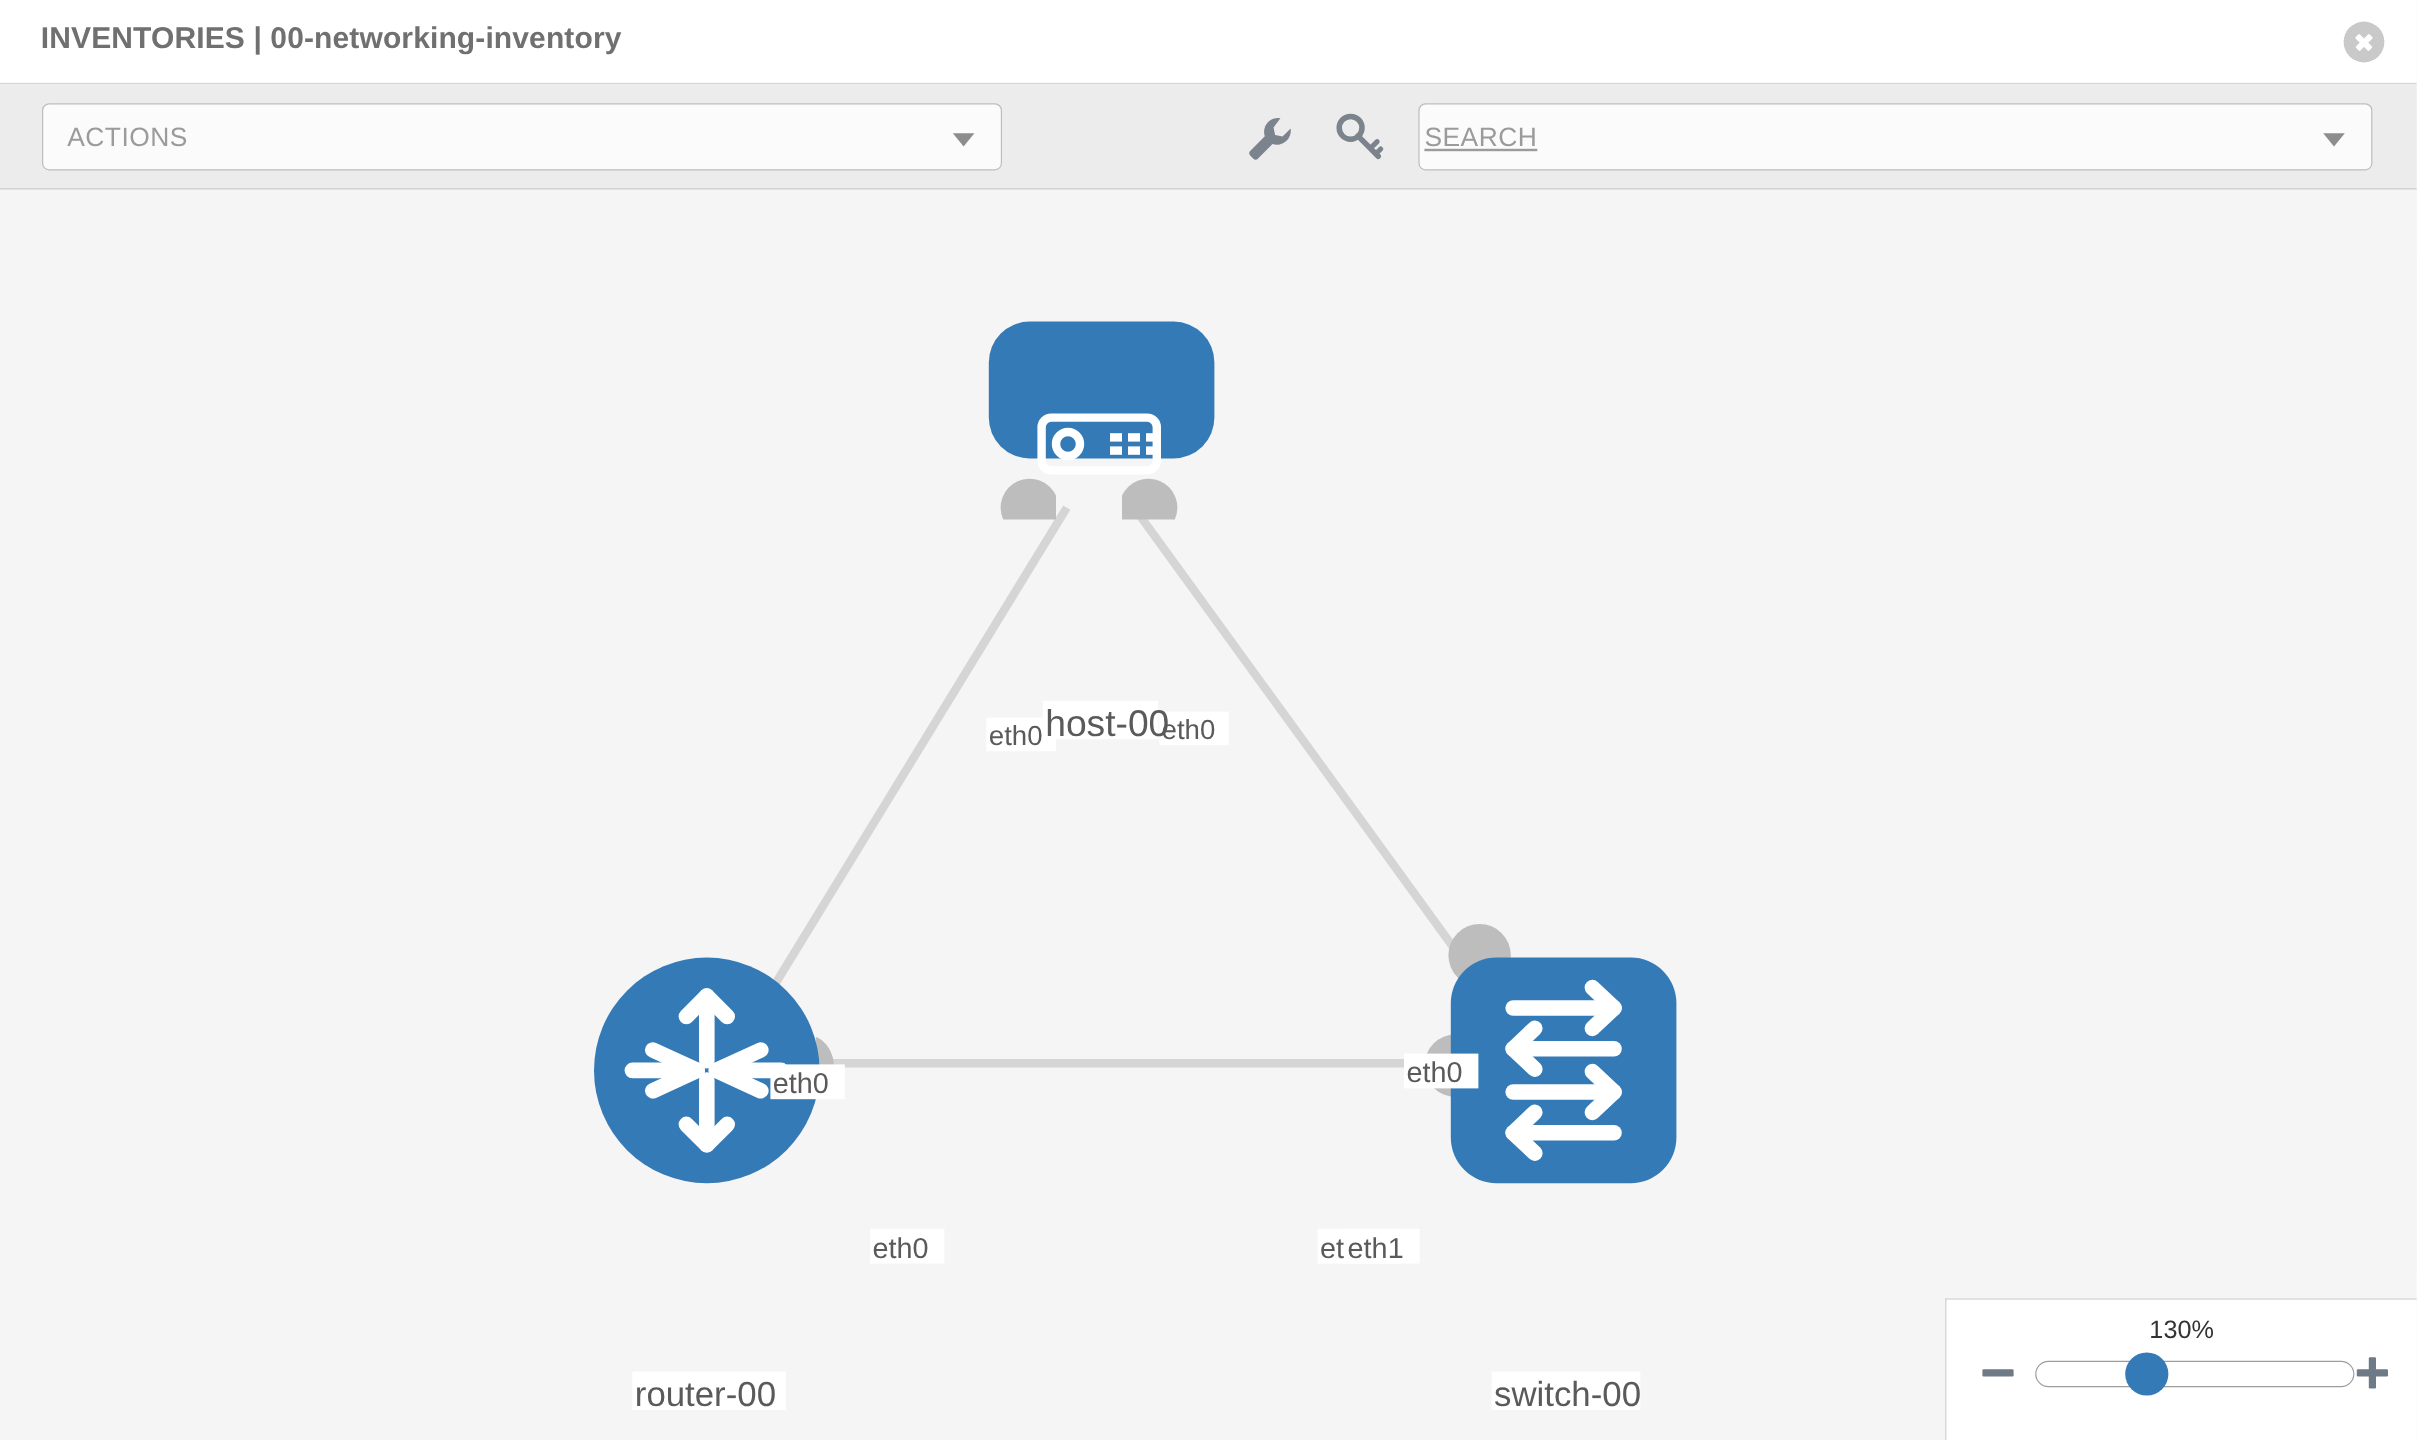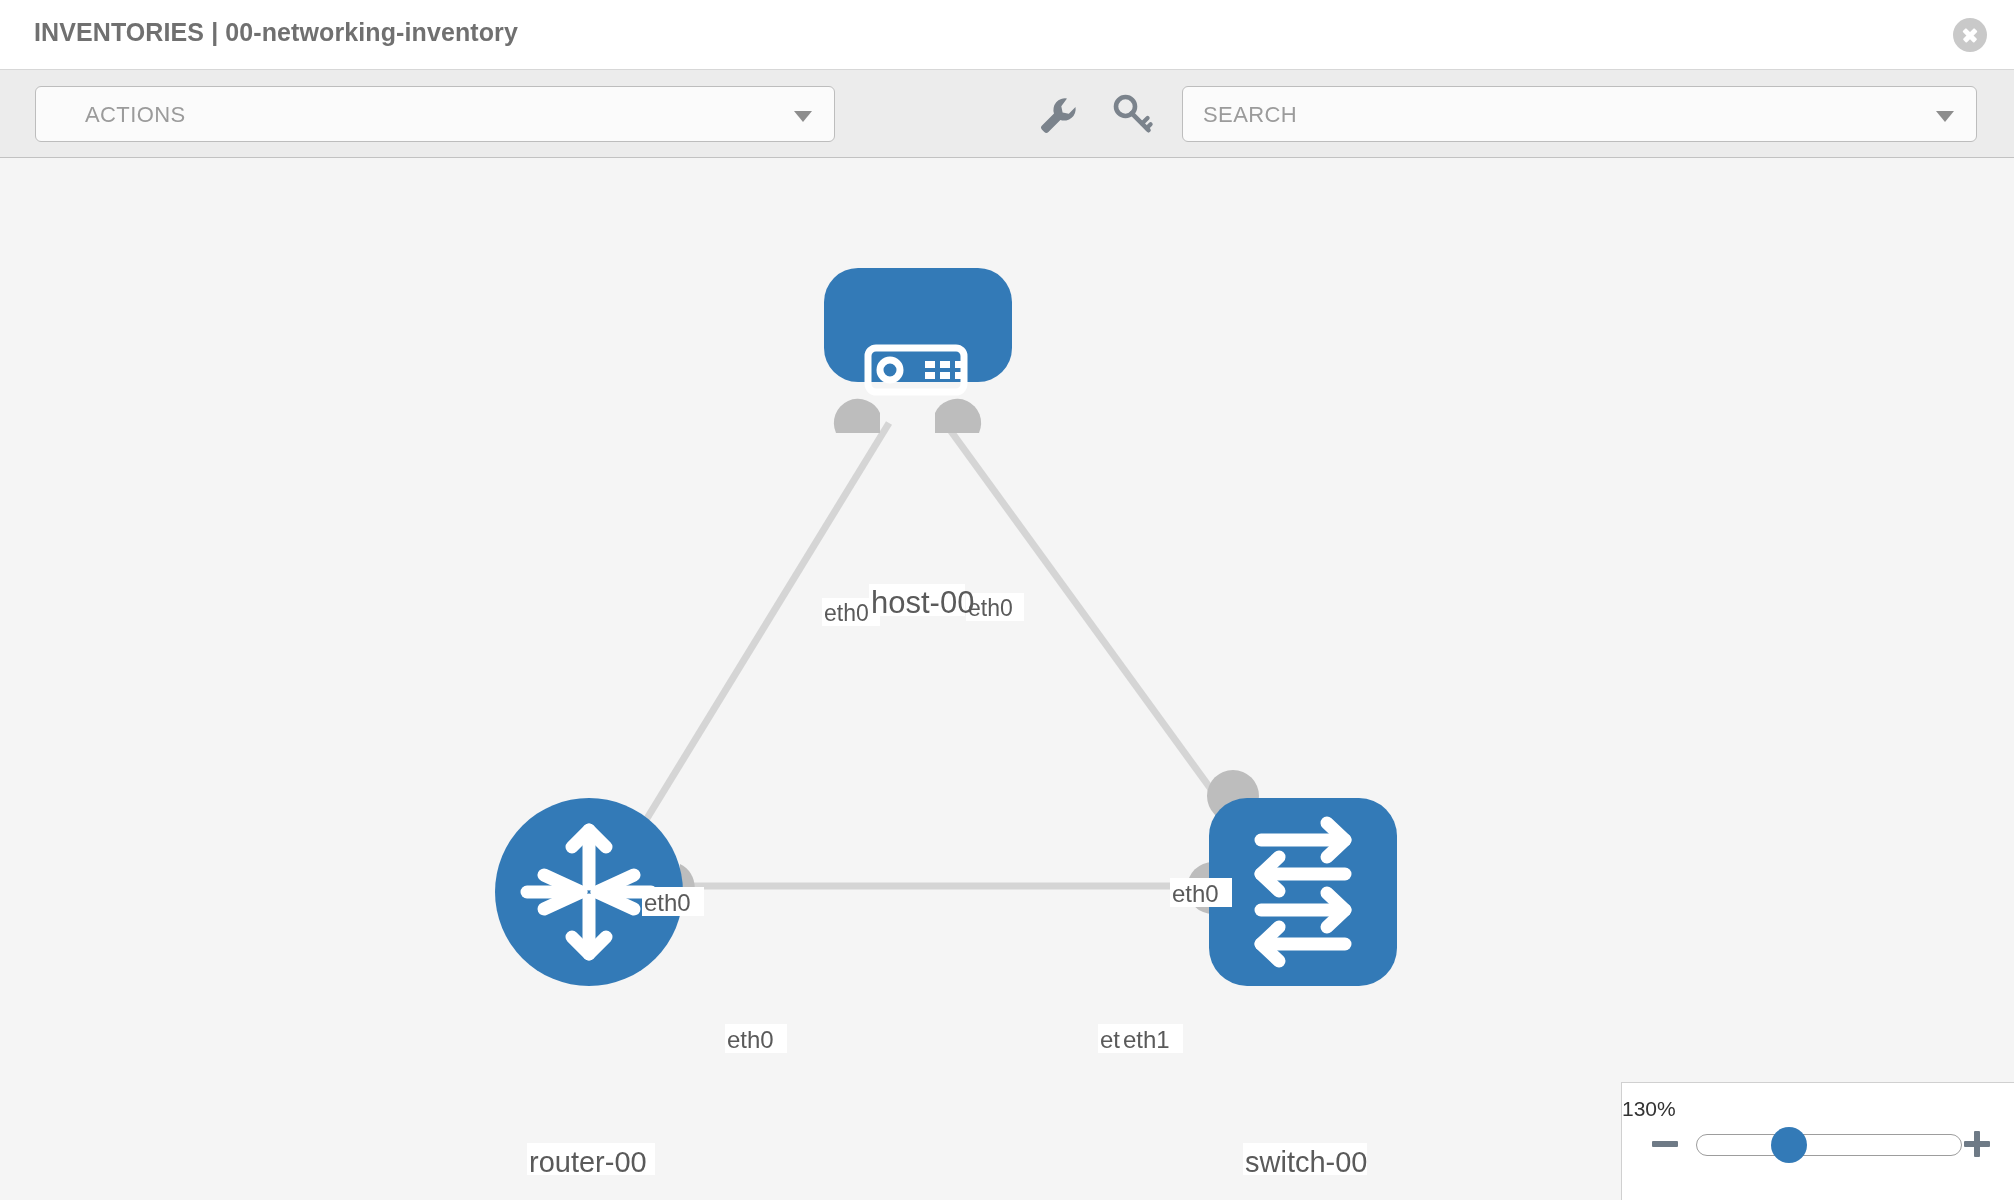--- a/index.html
+++ b/index.html
@@ -87,21 +87,20 @@
     box-sizing: border-box;
     cursor: pointer;
   }
   .actions-label {
     position: absolute;
     left: 20px;
     top: 15px;
     font-size: 22px;
     color: #9b9b9b;
     letter-spacing: 0.4px;
-    margin-left: 29px;
   }
   .caret {
     position: absolute;
     width: 0; height: 0;
     border-left: 9px solid transparent;
     border-right: 9px solid transparent;
     border-top: 11px solid #8d8d8d;
   }
   .actions-caret { right: 22px; top: 24px; }
 
@@ -123,25 +122,26 @@
     width: 795px;
     height: 56px;
     background: #fbfbfb;
     border: 1px solid #bdbdbd;
     border-radius: 6px;
     box-sizing: border-box;
     cursor: text;
   }
   .search-placeholder {
     position: absolute;
-    left: 20px;
+    left: 4px;
     top: 15px;
     font-size: 22px;
     color: #9b9b9b;
     letter-spacing: 0.4px;
+    text-decoration: underline;
   }
   .search-caret { right: 22px; top: 24px; }
 
   
   .canvas {
     position: absolute;
     left: 0; top: 158px;
     width: 2014px;
     height: 1042px;
     background: #f5f5f5;
@@ -167,21 +167,21 @@
     background: #ffffff;
     border: 1px solid #d0d0d0;
     border-right: none;
     border-bottom: none;
     box-sizing: border-box;
   }
   .zoom-level {
     position: absolute;
     left: 0; right: 0;
     top: 14px;
-    text-align: left;
+    text-align: center;
     font-size: 21px;
     color: #333333;
   }
   .zoom-minus, .zoom-plus {
     position: absolute;
     top: 46px;
     width: 30px;
     height: 30px;
     cursor: pointer;
   }

